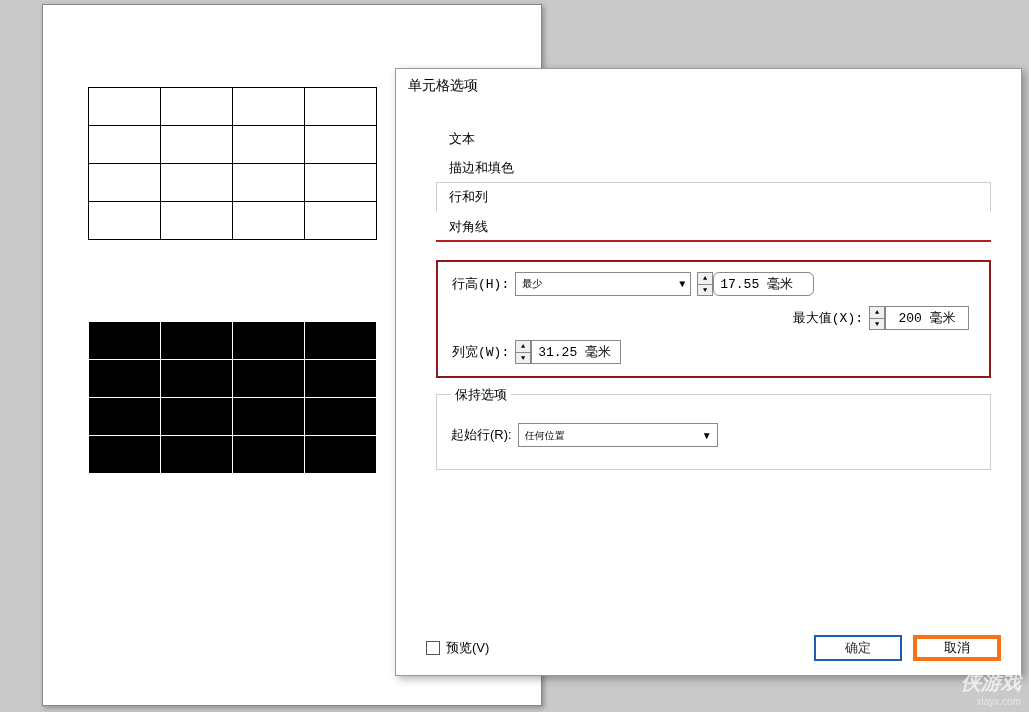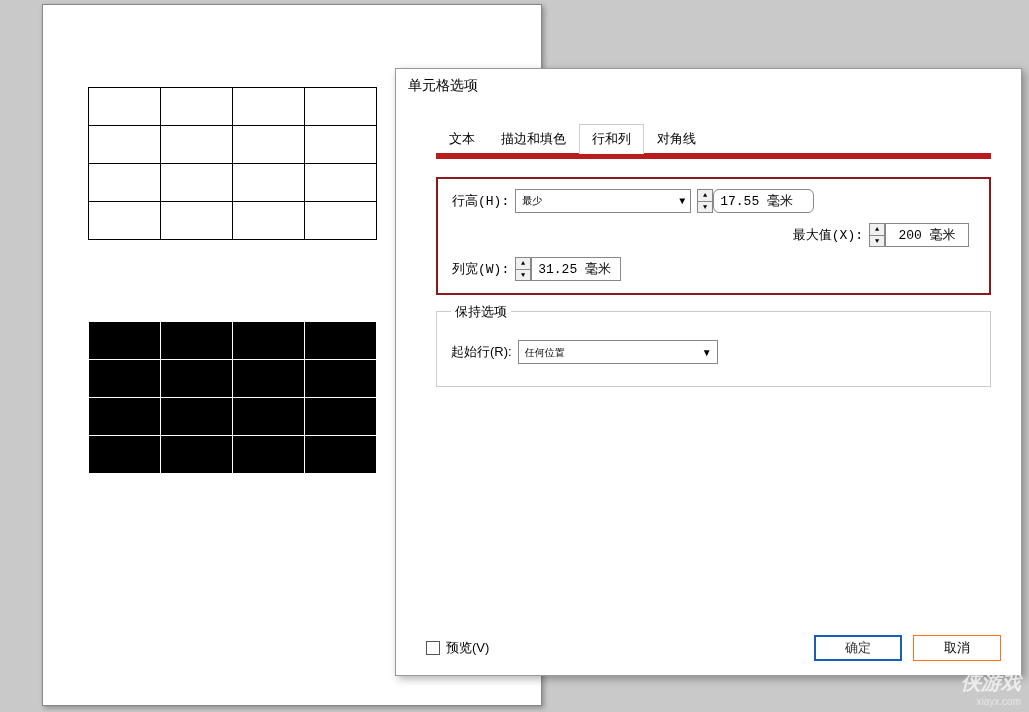--- a/index.html
+++ b/index.html
@@ -49,22 +49,23 @@
   padding: 8px 12px;
   font-size: 14px;
 }
 .dialog-body {
   padding: 20px 30px 10px 40px;
   position: relative;
   height: calc(100% - 80px);
 }
 .tabs {
   display: flex;
-  border-bottom: 6px solid #b91c1c;
+  border-bottom: 2px solid #b91c1c;
   margin-bottom: 18px;
+  flex-direction: column;
 }
 .tab {
   padding: 5px 12px;
   cursor: pointer;
   border: 1px solid transparent;
   border-bottom: none;
   position: relative;
   top: 1px;
 }
 .tab.active {
@@ -160,21 +161,21 @@
   right: 20px;
   display: flex;
   align-items: center;
   justify-content: space-between;
   margin-top: 21px;
 }
 .footer-buttons { display: flex; gap: 11px; }
 .btn {
   width: 88px;
   height: 26px;
-  border: 1px solid #f97316;
+  border: 4px solid #f97316;
   background: #fff;
   font-family: inherit;
   font-size: 13px;
   cursor: pointer;
 }
 .btn.primary {
   border: 2px solid #1a5fb4;
   color: #333;
 }
 .watermark {

